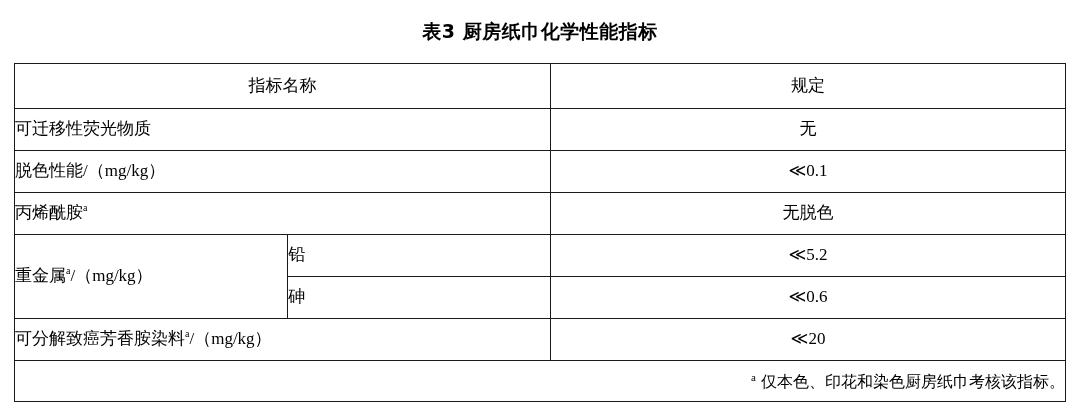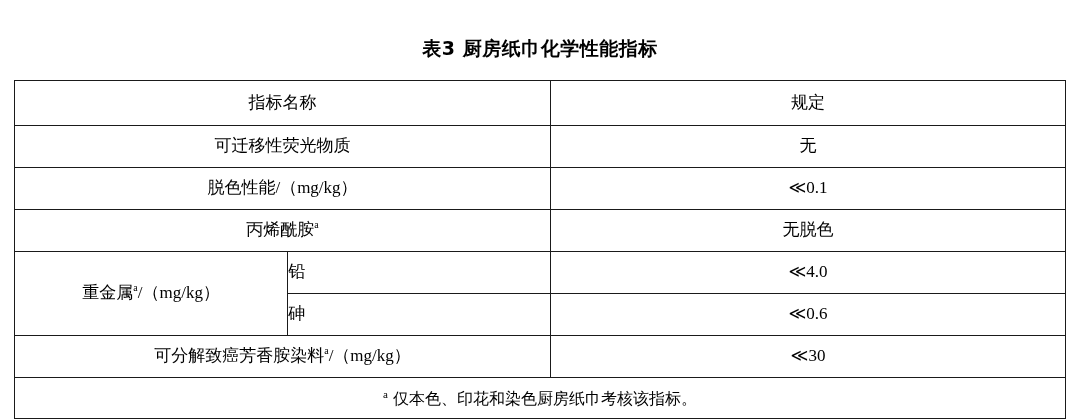--- a/index.html
+++ b/index.html
@@ -19,21 +19,21 @@
     width: 1080px;
     height: 419px;
     box-sizing: border-box;
   }
   .table-title {
     text-align: center;
     font-family: "DejaVu Sans", "Liberation Sans", sans-serif;
     font-weight: bold;
     font-size: 19px;
     letter-spacing: 0.5px;
-    padding-top: 36px;
+    padding-top: 19px;
     padding-bottom: 18px;
     color: #000;
   }
   .table-wrap {
     padding: 0 14px;
   }
   table.spec {
     width: 100%;
     border-collapse: collapse;
     table-layout: fixed;
@@ -45,39 +45,39 @@
     padding: 0;
     font-weight: normal;
     color: #000;
   }
   table.spec th {
     height: 44px;
     vertical-align: middle;
     font-size: 17px;
   }
   .cell-left {
-    text-align: center;
+    text-align: left;
     vertical-align: middle;
     padding-left: 12px;
     height: 41px;
   }
   .cell-center {
     text-align: center;
     vertical-align: middle;
     height: 41px;
   }
   .sub-left {
     text-align: left;
     vertical-align: middle;
     padding-left: 12px;
     height: 41px;
   }
   .footnote-cell {
     height: 40px;
-    text-align: center;
+    text-align: right;
     vertical-align: middle;
     padding-left: 48px;
     font-size: 16px;
   }
   sup.marker {
     font-size: 10px;
     vertical-align: super;
     line-height: 0;
   }
   .fn-marker {
@@ -118,29 +118,29 @@
           <td class="cell-left" colspan="2">脱色性能/（mg/kg）</td>
           <td class="cell-center value">≪0.1</td>
         </tr>
         <tr>
           <td class="cell-left" colspan="2"><span>丙烯酰胺</span><sup class="marker">a</sup></td>
           <td class="cell-center value">无脱色</td>
         </tr>
         <tr>
           <td class="cell-left" rowspan="2"><span>重金属</span><sup class="marker">a</sup><span>/（mg/kg）</span></td>
           <td class="sub-left">铅</td>
-          <td class="cell-center value">≪4.0</td>
+          <td class="cell-center value">≪5.2</td>
         </tr>
         <tr>
           <td class="sub-left">砷</td>
           <td class="cell-center value">≪0.6</td>
         </tr>
         <tr>
           <td class="cell-left" colspan="2"><span>可分解致癌芳香胺染料</span><sup class="marker">a</sup><span>/（mg/kg）</span></td>
-          <td class="cell-center value">≪30</td>
+          <td class="cell-center value">≪20</td>
         </tr>
         <tr>
           <td class="footnote-cell" colspan="3"><span class="fn-marker">a</span><span>仅本色、印花和染色厨房纸巾考核该指标。</span></td>
         </tr>
       </tbody>
     </table>
   </div>
 
 </div>
 

